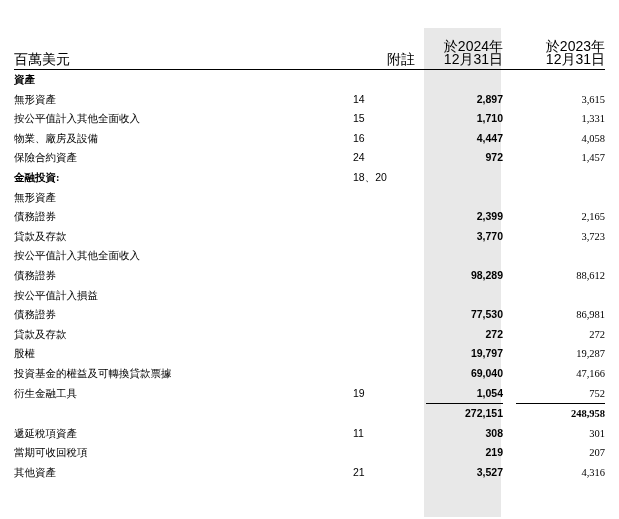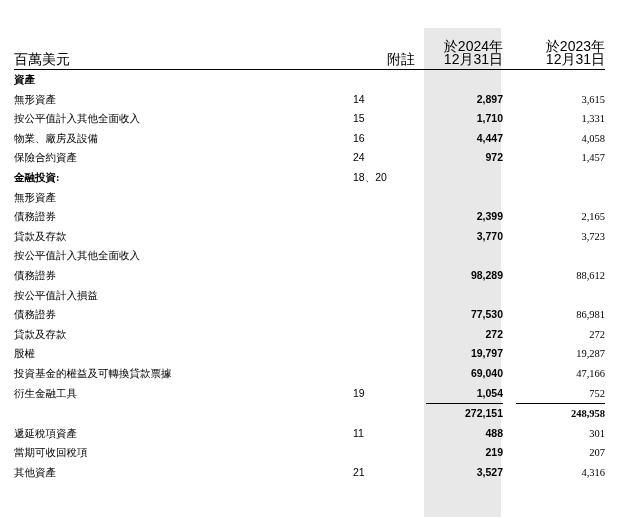--- a/index.html
+++ b/index.html
@@ -260,21 +260,21 @@
           <td class="note"></td>
           <td></td>
           <td class="num24">272,151</td>
           <td></td>
           <td class="num bold">248,958</td>
         </tr>
         <tr>
           <td class="lbl">遞延稅項資產</td>
           <td class="note">11</td>
           <td></td>
-          <td class="num24">488</td>
+          <td class="num24">308</td>
           <td></td>
           <td class="num">301</td>
         </tr>
         <tr>
           <td class="lbl">當期可收回稅項</td>
           <td class="note"></td>
           <td></td>
           <td class="num24">219</td>
           <td></td>
           <td class="num">207</td>

